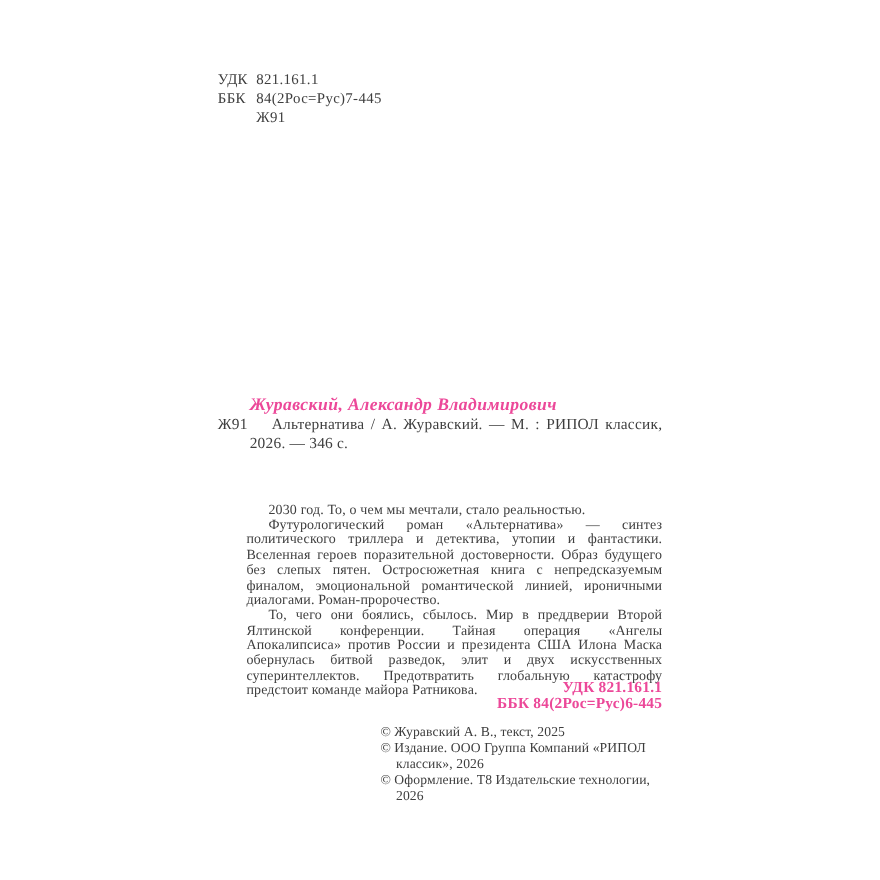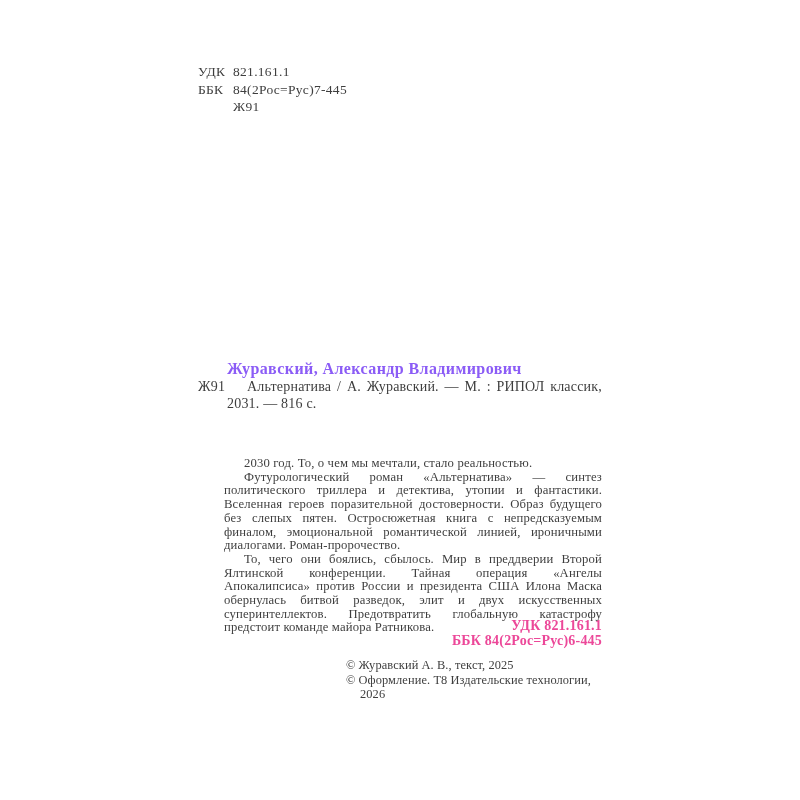--- a/index.html
+++ b/index.html
@@ -36,21 +36,22 @@
     left: 198px;
     top: 360px;
     width: 404px;
   }
   .bib-heading {
     margin: 0 0 0 29px;
     font-size: 16px;
     font-weight: bold;
     line-height: 18px;
     letter-spacing: 0.4px;
-    color: #8b5cf6;
+    color: #ec4899;
+    font-style: italic;
   }
   .bib-entry {
     position: relative;
     margin: 0 0 0 29px;
     width: 375px;
     font-size: 14px;
     line-height: 17px;
     text-indent: 20px;
     text-align: justify;
     letter-spacing: 0.2px;
@@ -125,37 +126,40 @@
     <div class="row">
       <span class="lbl"></span>
       <span class="val">Ж91</span>
     </div>
   </div>
 
   <div class="bib-block">
     <p class="bib-heading">Журавский, Александр Владимирович</p>
     <p class="bib-entry">
       <span class="bib-code">Ж91</span>
-      <span>Альтернатива / А. Журавский. — М. : РИПОЛ классик, 2031. — 816 с.</span>
+      <span>Альтернатива / А. Журавский. — М. : РИПОЛ классик, 2026. — 346 с.</span>
     </p>
   </div>
 
   <div class="annotation">
     <p>2030 год. То, о чем мы мечтали, стало реальностью.</p>
     <p>Футурологический роман «Альтернатива» — синтез политического триллера и детектива, утопии и фантастики. Вселенная героев поразительной достоверности. Образ будущего без слепых пятен. Остросюжетная книга с непредсказуемым финалом, эмоциональной романтической линией, ироничными диалогами. Роман-пророчество.</p>
     <p>То, чего они боялись, сбылось. Мир в преддверии Второй Ялтинской конференции. Тайная операция «Ангелы Апокалипсиса» против России и президента США Илона Маска обернулась битвой разведок, элит и двух искусственных суперинтеллектов. Предотвратить глобальную катастрофу предстоит команде майора Ратникова.</p>
   </div>
 
   <div class="bottom-codes">
     <div>УДК 821.161.1</div>
     <div>ББК 84(2Рос=Рус)6-445</div>
   </div>
 
   <div class="copyright">
     <p class="cr-item">
       <span class="sym">©</span><span>Журавский А. В., текст, 2025</span>
     </p>
     <p class="cr-item">
+      <span class="sym">©</span><span>Издание. ООО Группа Компаний «РИПОЛ классик», 2026</span>
+    </p>
+    <p class="cr-item">
       <span class="sym">©</span><span>Оформление. Т8 Издательские технологии, 2026</span>
     </p>
   </div>
 
 </div>
 
 </body></html>

